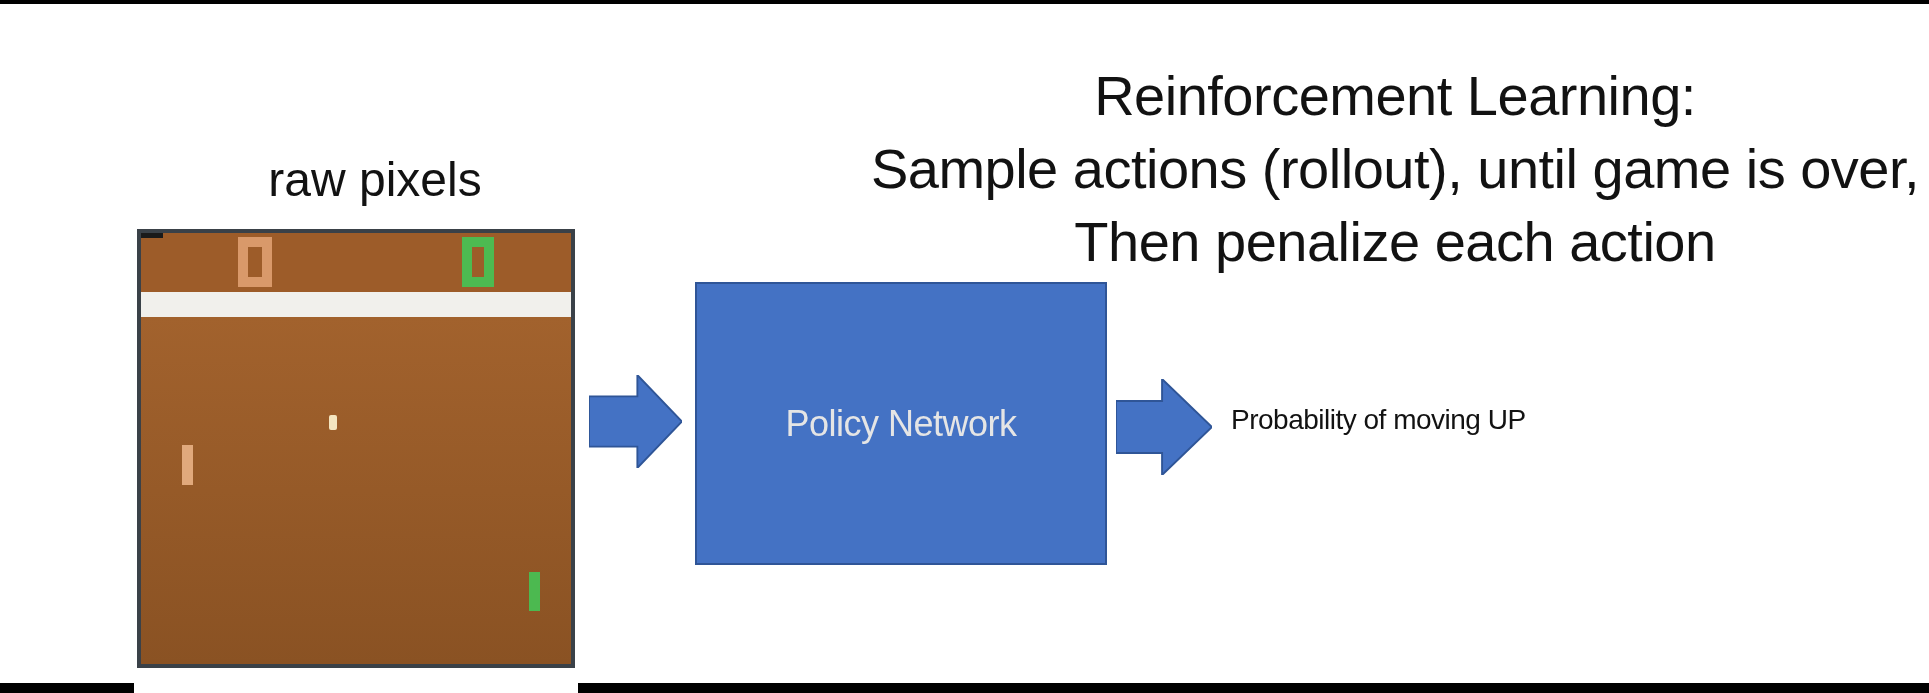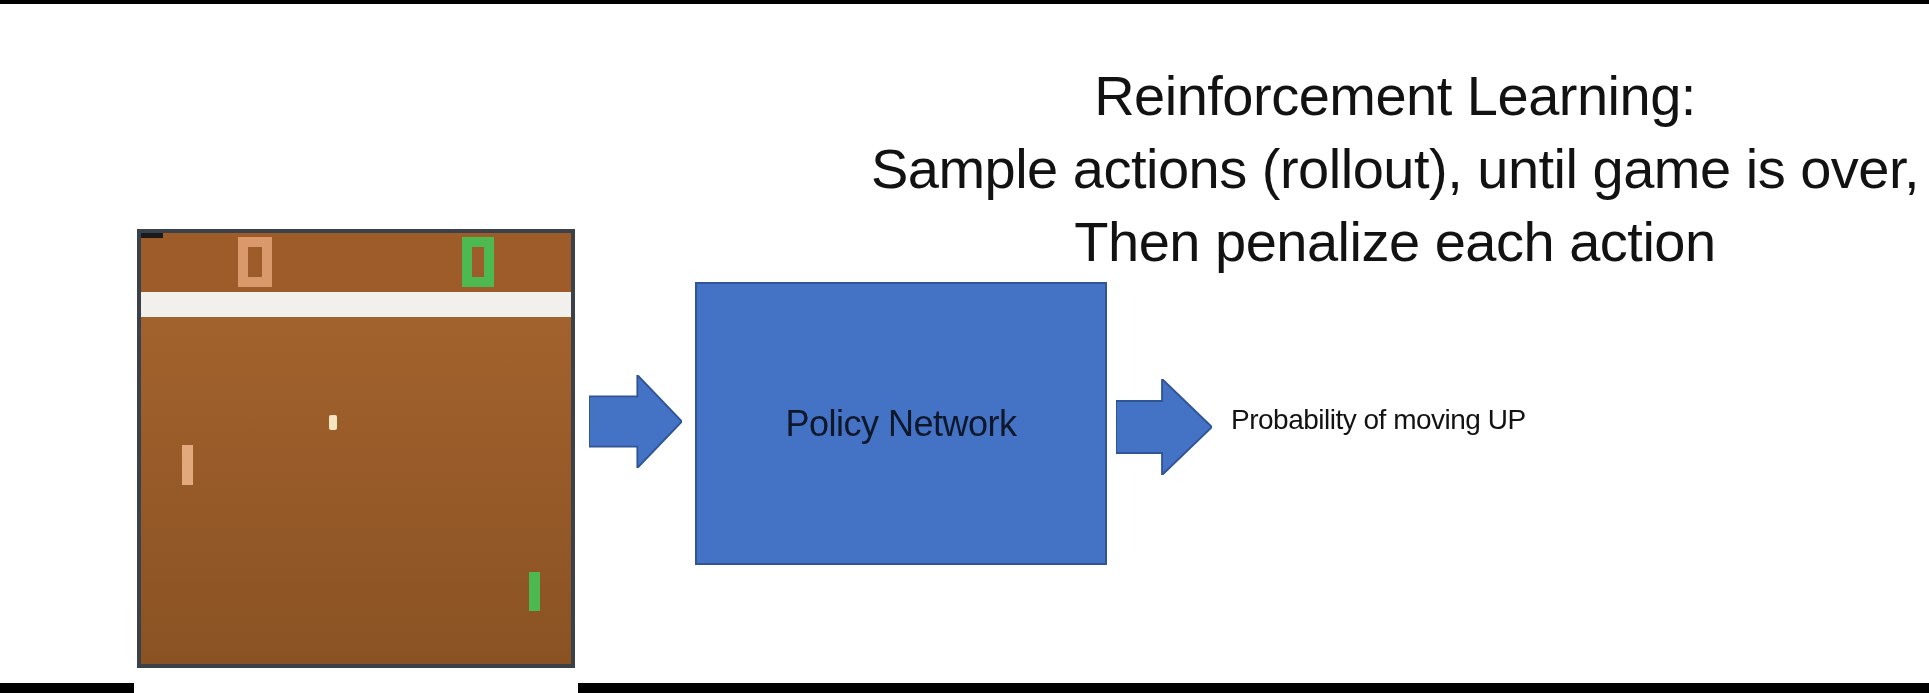--- a/index.html
+++ b/index.html
@@ -47,40 +47,41 @@
   }
   .title div{white-space:nowrap;}
 
   
   .policy-box{
     left:695px;top:282px;width:412px;height:283px;box-sizing:border-box;
     background:var(--accent-blue,#4472c4);
     border:2px solid var(--accent-blue-dark,#2f5597);
     display:flex;align-items:center;justify-content:center;
   }
-  .policy-label{color:#0f172a;font-size:36px;letter-spacing:-0.5px;}
+  .policy-label{color:#e5e5e5;font-size:36px;letter-spacing:-0.5px;}
 
   
   .arrow{display:block;}
   .arrow-in{left:589px;top:375px;}
   .arrow-out{left:1116px;top:379px;}
 
   .probability-label{
     left:1231px;top:404px;font-size:28px;white-space:nowrap;letter-spacing:-0.5px;
   }
 </style>
 </head>
 <body>
 
 <div class="stage">
 
   <div class="abs bar bar-top"></div>
   <div class="abs bar bar-bottom-left"></div>
   <div class="abs bar bar-bottom-right"></div>
 
+  <div class="abs raw-pixels-label">raw pixels</div>
 
   <div class="abs game">
     <div class="abs notch"></div>
     <div class="abs band"></div>
     <div class="abs play"></div>
     <div class="abs score score-left" aria-label="0"></div>
     <div class="abs score score-right" aria-label="0"></div>
     <div class="abs ball"></div>
     <div class="abs paddle-left"></div>
     <div class="abs paddle-right"></div>

